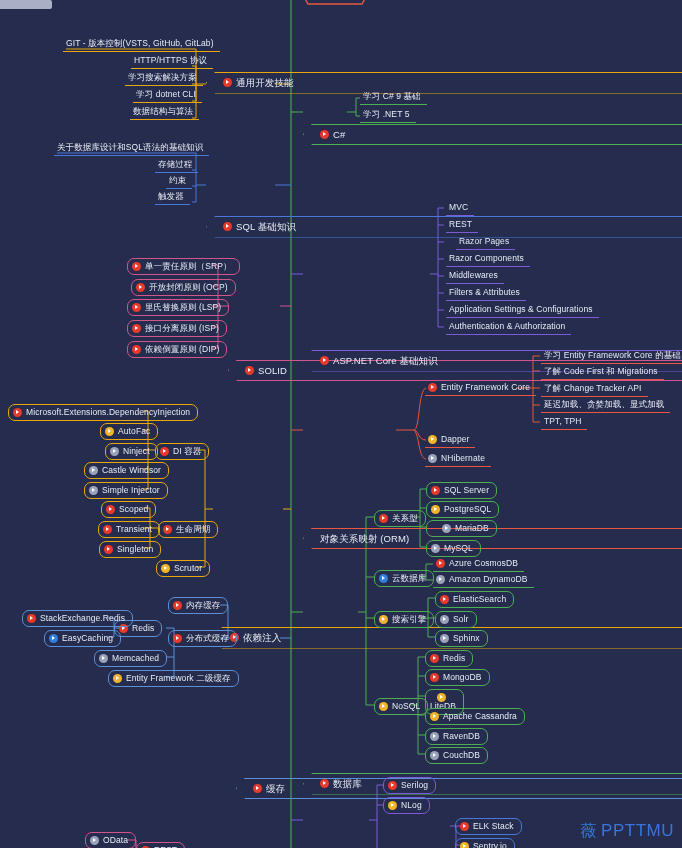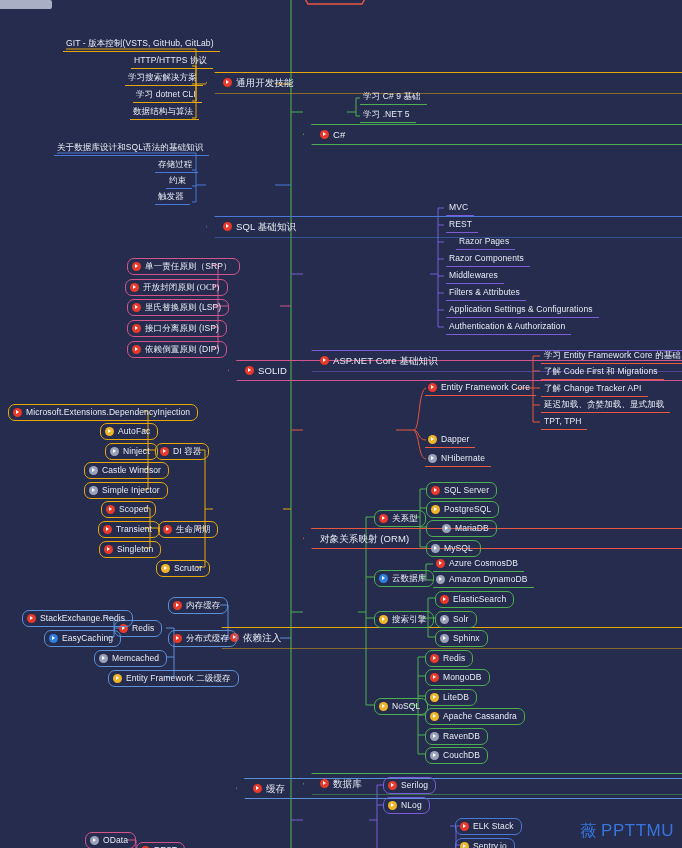--- a/index.html
+++ b/index.html
@@ -323,21 +323,21 @@
   </div>
 
   <div class="node hex c-pink" style="left:228px; top:295px;">
     <span class="ic ic-red"></span>
     <span class="lbl">SOLID</span>
   </div>
   <div class="node rrect c-pink" style="left:127px; top:258px;">
     <span class="ic ic-red"></span>
     <span class="lbl">单一责任原则（SRP）</span>
   </div>
-  <div class="node rrect c-pink" style="left:125px; top:279px;font-family:Liberation Serif, serif;">
+  <div class="node rrect c-pink" style="left:131px; top:279px;">
     <span class="ic ic-red"></span>
     <span class="lbl">开放封闭原则 (OCP)</span>
   </div>
   <div class="node rrect c-pink" style="left:127px; top:299px;">
     <span class="ic ic-red"></span>
     <span class="lbl">里氏替换原则 (LSP)</span>
   </div>
   <div class="node rrect c-pink" style="left:127px; top:320px;">
     <span class="ic ic-red"></span>
     <span class="lbl">接口分离原则 (ISP)</span>
@@ -546,21 +546,21 @@
     <span class="lbl">NoSQL</span>
   </div>
   <div class="node rrect c-green" style="left:425px; top:650px;">
     <span class="ic ic-red"></span>
     <span class="lbl">Redis</span>
   </div>
   <div class="node rrect c-green" style="left:425px; top:669px;">
     <span class="ic ic-red"></span>
     <span class="lbl">MongoDB</span>
   </div>
-  <div class="node rrect c-green" style="left:425px; top:689px;">
+  <div class="node rrect c-green" style="left:425px; top:689px;flex-direction:column;">
     <span class="ic ic-gold"></span>
     <span class="lbl">LiteDB</span>
   </div>
   <div class="node rrect c-green" style="left:425px; top:708px;">
     <span class="ic ic-gold"></span>
     <span class="lbl">Apache Cassandra</span>
   </div>
   <div class="node rrect c-green" style="left:425px; top:728px;">
     <span class="ic ic-gray"></span>
     <span class="lbl">RavenDB</span>

